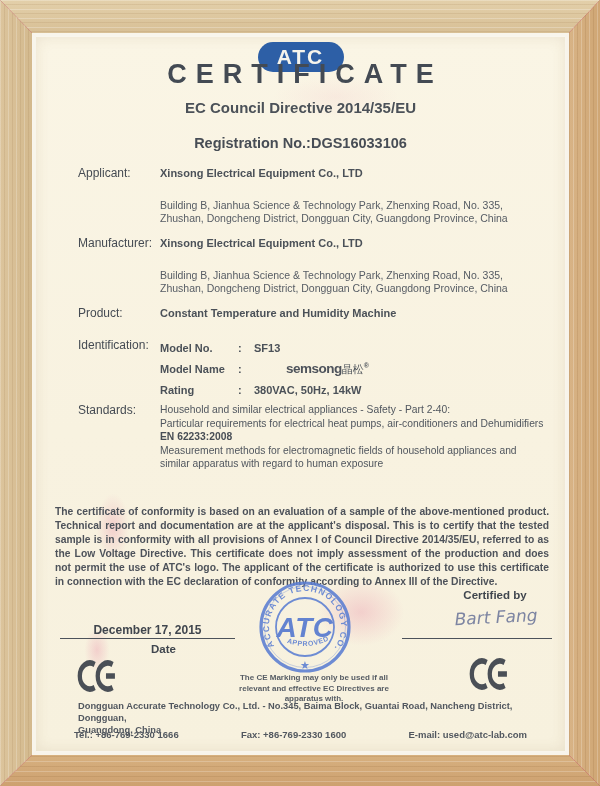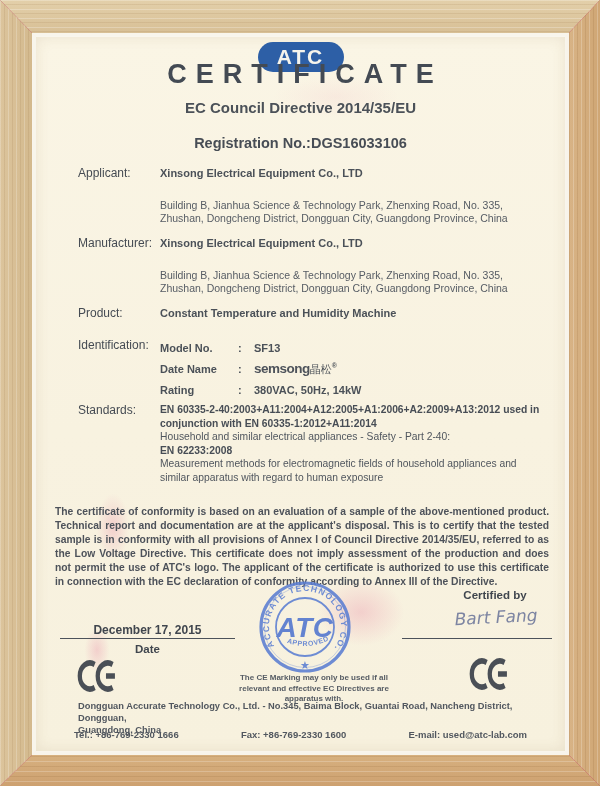--- a/index.html
+++ b/index.html
@@ -70,21 +70,21 @@
   
   .rows{margin-top:15px;padding:0 17px 0 42px;}
   .row{display:grid;grid-template-columns:82px 1fr;margin-bottom:11px;}
   .lbl{font-size:12px;font-weight:normal;color:#454b53;}
   .company{font-size:11px;font-weight:bold;line-height:14px;}
   .addr{font-size:10.5px;line-height:13px;margin-top:19px;color:#565c64;}
   .row-product{margin-bottom:18px;}
   .id-row{display:grid;grid-template-columns:78px 16px 1fr;font-size:11px;font-weight:bold;align-items:center;}
   .id-row{height:19px;}
   .id-row.trade{height:23px;}
-  .brand{font-size:13.5px;font-weight:bold;letter-spacing:-0.5px;color:#4d525a;}
+  .brand{font-size:13.5px;font-weight:bold;letter-spacing:-0.5px;color:#4d525a;margin-left:32px;}
   .brand-cjk{font-size:11px;font-weight:normal;}
   .brand-reg{font-size:7px;vertical-align:super;}
   .row-id{margin-bottom:4px;}
   .std-lines{font-size:10.3px;line-height:13.5px;color:#50565e;}
   .std-line.b{font-weight:bold;color:#474d55;}
   
   .body-par{
     position:absolute;left:19px;top:468px;width:494px;margin:0;
     font-size:10.3px;line-height:14px;font-weight:bold;color:#4d525a;
     text-align:justify;
@@ -92,21 +92,21 @@
   .stamp{position:absolute;left:203px;top:524px;width:132px;height:132px;opacity:.88;}
   .certified-by{position:absolute;left:398px;top:552px;width:122px;text-align:center;
     font-size:11.5px;font-weight:bold;color:#40464e;}
   .signature{position:absolute;left:400px;top:570px;width:120px;text-align:center;
     font-size:17px;font-style:italic;color:#7d85a2;transform:rotate(-3deg);
     font-family:"DejaVu Sans","Liberation Sans",sans-serif;}
   .sig-line{position:absolute;left:366px;top:601px;width:150px;border-top:1.5px solid #4c525a;}
   .date-value{position:absolute;left:24px;top:586px;width:175px;text-align:center;
     font-size:12px;font-weight:bold;color:#40464e;}
   .date-line{position:absolute;left:24px;top:601px;width:175px;border-top:1.5px solid #4c525a;}
-  .date-label{position:absolute;left:24px;top:606px;width:175px;text-align:center;
+  .date-label{position:absolute;left:40px;top:606px;width:175px;text-align:center;
     font-size:11.5px;font-weight:bold;color:#40464e;}
   .ce{position:absolute;width:46px;height:32px;}
   .ce-left{left:38px;top:623px;}
   .ce-right{left:430px;top:621px;}
   .ce-note{position:absolute;left:188px;top:636px;width:180px;text-align:center;
     font-size:8px;line-height:10.5px;font-weight:bold;color:#565c64;}
   .issuer{position:absolute;left:42px;top:663px;width:470px;
     font-size:9.3px;line-height:12px;font-weight:bold;color:#51575f;}
   .footer{position:absolute;left:38px;right:38px;top:692px;
     display:flex;justify-content:space-between;
@@ -159,37 +159,37 @@
 
       <div class="row row-id">
         <div class="lbl">Identification:</div>
         <div>
           <div class="id-row">
             <span>Model No.</span>
             <span>:</span>
             <span>SF13</span>
           </div>
           <div class="id-row trade">
-            <span>Date Name</span>
+            <span>Model Name</span>
             <span>:</span>
             <span><span class="brand">semsong</span><span class="brand-cjk">晶松</span><span class="brand-reg">®</span></span>
           </div>
           <div class="id-row">
             <span>Rating</span>
             <span>:</span>
             <span>380VAC, 50Hz, 14kW</span>
           </div>
         </div>
       </div>
 
       <div class="row">
         <div class="lbl">Standards:</div>
         <div class="std-lines">
-          <div class="std-line b">EN 60335-2-40:2003+A11:2004+A12:2005+A1:2006+A2:2009+A13:2012 used in conjunction with EN 60335-1:2012+A11:2014</div>
           <div class="std-line">Household and similar electrical appliances - Safety - Part 2-40:</div>
+          <div class="std-line">Particular requirements for electrical heat pumps, air-conditioners and Dehumidifiers</div>
           <div class="std-line b">EN 62233:2008</div>
           <div class="std-line">Measurement methods for electromagnetic fields of household appliances and similar apparatus with regard to human exposure</div>
         </div>
       </div>
     </div>
 
     <p class="body-par">The certificate of conformity is based on an evaluation of a sample of the above-mentioned product. Technical report and documentation are at the applicant's disposal. This is to certify that the tested sample is in conformity with all provisions of Annex I of Council Directive 2014/35/EU, referred to as the Low Voltage Directive. This certificate does not imply assessment of the production and does not permit the use of ATC's logo. The applicant of the certificate is authorized to use this certificate in connection with the EC declaration of conformity according to Annex III of the Directive.</p>
 
     <svg class="stamp" viewBox="0 0 132 132">
       <circle cx="66" cy="66" r="44" fill="none" stroke="#5b7ed2" stroke-width="3.2"></circle>

